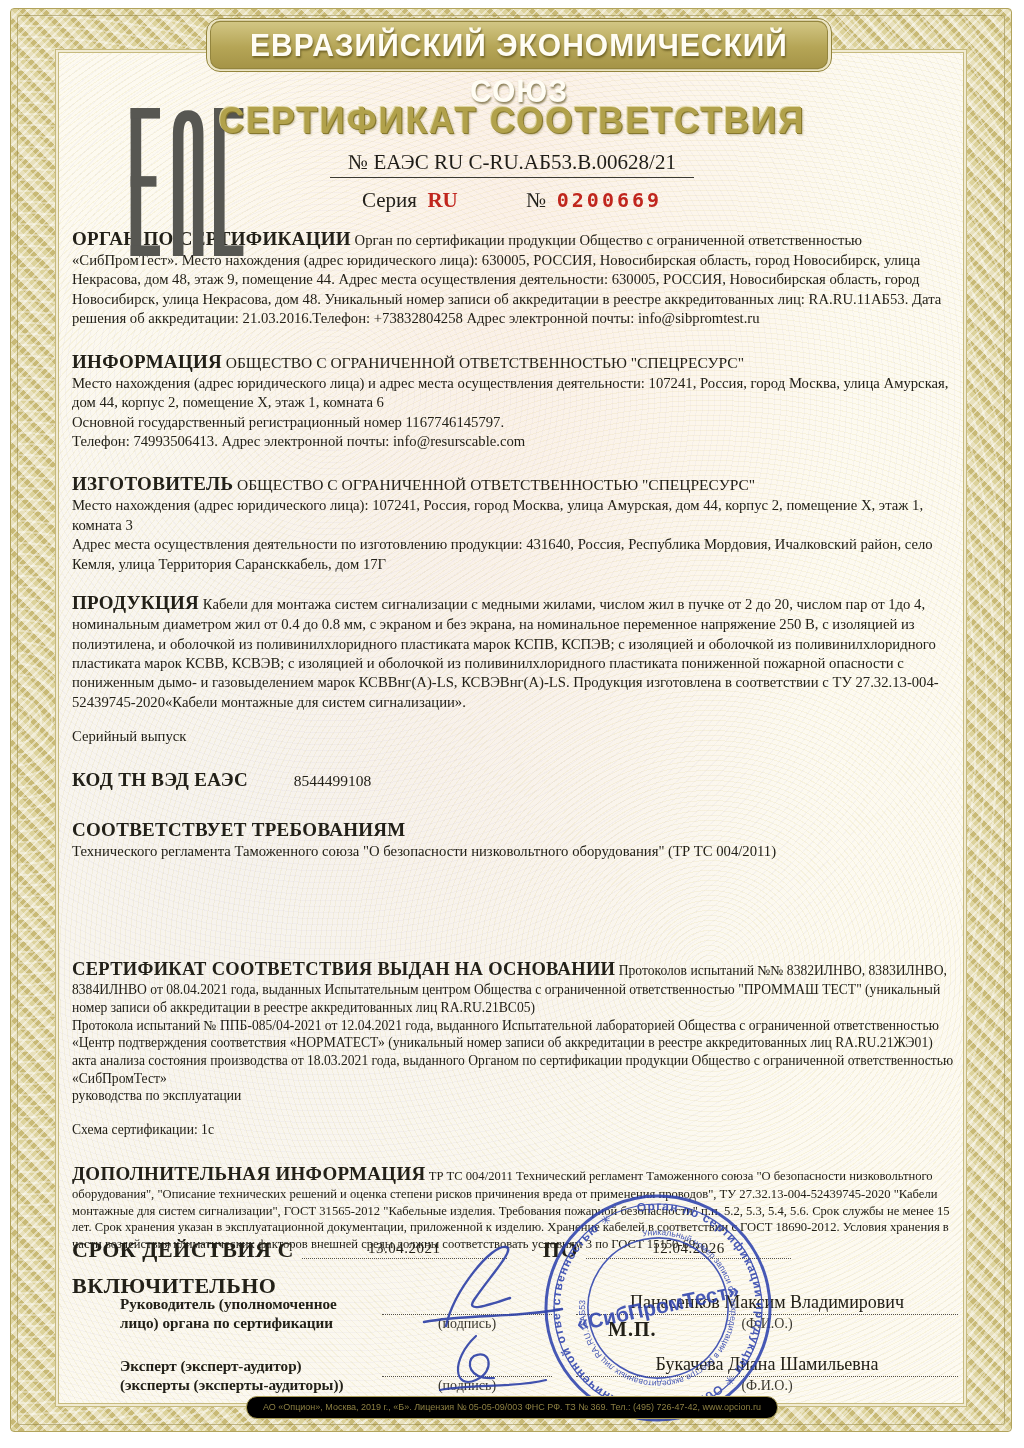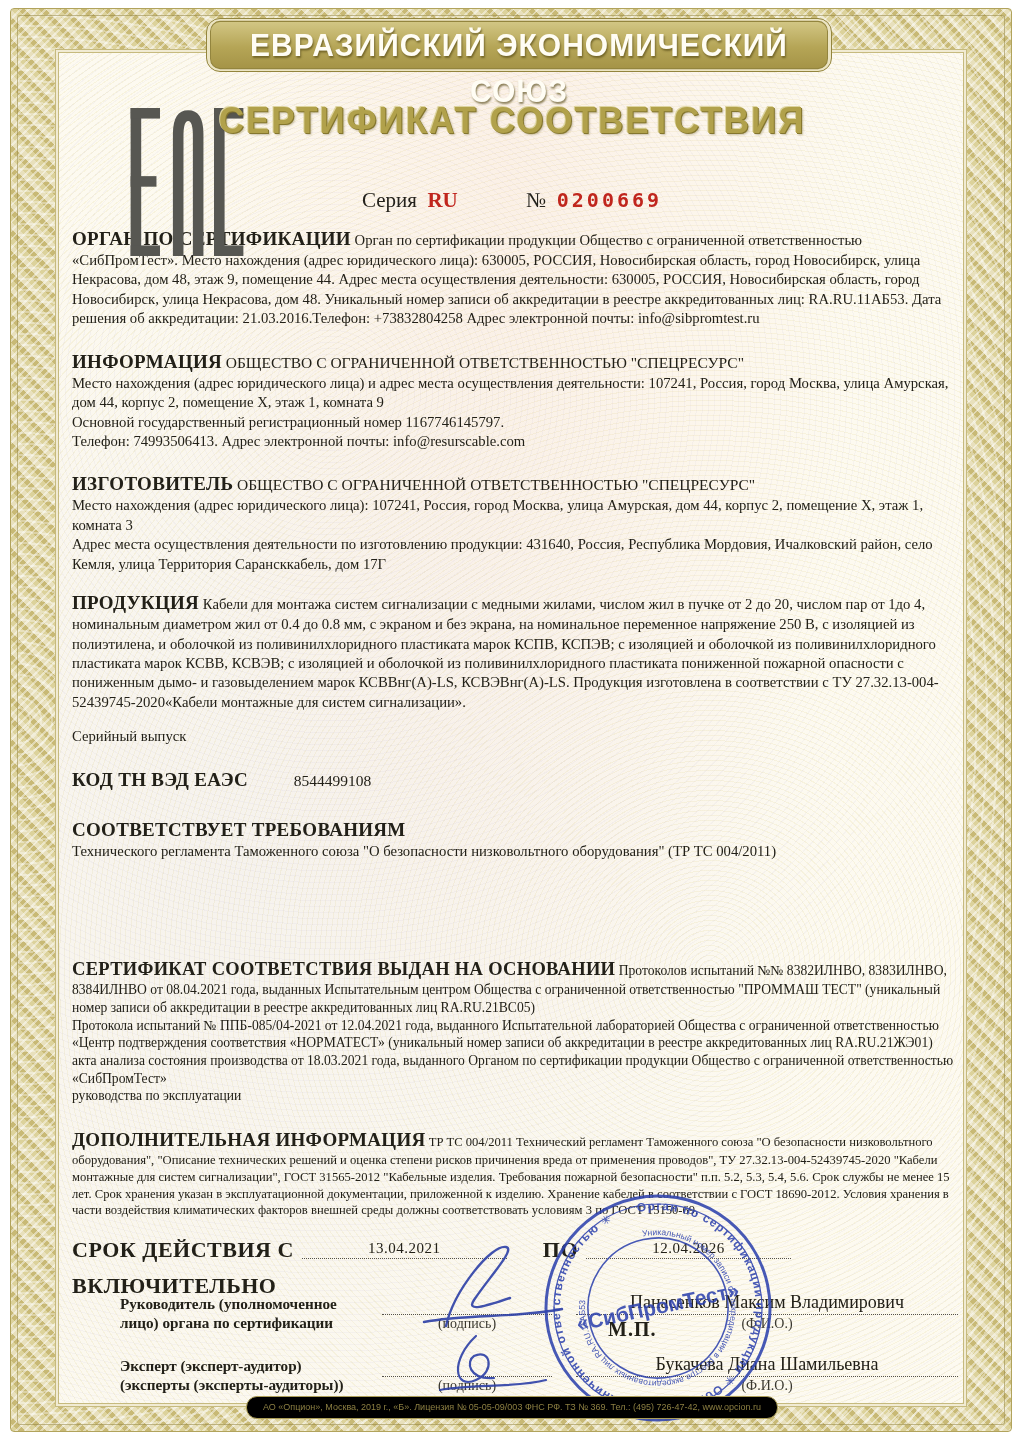--- a/index.html
+++ b/index.html
@@ -114,40 +114,43 @@
         <rect x="2" y="117" width="25" height="9"></rect>
         <path d="M38 126 L38 22 Q38 2 51 2 Q64 2 64 22 L64 126 L55 126 L55 24 Q55 11 51 11 Q47 11 47 24 L47 126 Z"></path>
         <rect x="73" y="0" width="9" height="126"></rect>
         <rect x="73" y="0" width="25" height="9"></rect>
         <rect x="73" y="117" width="25" height="9"></rect>
       </g>
     </svg>
   </div>
 
   <div class="doc-title">СЕРТИФИКАТ СООТВЕТСТВИЯ</div>
+  <div class="cert-no">
+    <span class="u">№ ЕАЭС RU С-RU.АБ53.В.00628/21</span>
+  </div>
   <div class="series">
     <span>Серия</span>&nbsp;
     <span class="red">RU</span>
     <span class="gap"></span>
     <span>№</span>&nbsp;
     <span class="num">0200669</span>
   </div>
 
   <div class="textflow">
 
     <p class="sec">
       <b class="sec-title">ОРГАН ПО СЕРТИФИКАЦИИ</b>
       <span>Орган по сертификации продукции Общество с ограниченной ответственностью «СибПромТест». Место нахождения (адрес юридического лица): 630005, РОССИЯ, Новосибирская область, город Новосибирск, улица Некрасова, дом 48, этаж 9, помещение 44. Адрес места осуществления деятельности: 630005, РОССИЯ, Новосибирская область, город Новосибирск, улица Некрасова, дом 48. Уникальный номер записи об аккредитации в реестре аккредитованных лиц: RA.RU.11АБ53. Дата решения об аккредитации: 21.03.2016.Телефон: +73832804258 Адрес электронной почты: info@sibpromtest.ru</span>
     </p>
 
     <p class="sec mt20">
       <b class="sec-title">ИНФОРМАЦИЯ</b>
       <span class="lead">ОБЩЕСТВО С ОГРАНИЧЕННОЙ ОТВЕТСТВЕННОСТЬЮ "СПЕЦРЕСУРС"</span>
     </p>
-    <p class="line">Место нахождения (адрес юридического лица) и адрес места осуществления деятельности: 107241, Россия, город Москва, улица Амурская, дом 44, корпус 2, помещение Х, этаж 1, комната 9</p>
+    <p class="line">Место нахождения (адрес юридического лица) и адрес места осуществления деятельности: 107241, Россия, город Москва, улица Амурская, дом 44, корпус 2, помещение Х, этаж 1, комната 6</p>
     <p class="line">Основной государственный регистрационный номер 1167746145797.</p>
     <p class="line">Телефон: 74993506413. Адрес электронной почты: info@resurscable.com</p>
 
     <p class="sec mt20">
       <b class="sec-title">ИЗГОТОВИТЕЛЬ</b>
       <span class="lead">ОБЩЕСТВО С ОГРАНИЧЕННОЙ ОТВЕТСТВЕННОСТЬЮ "СПЕЦРЕСУРС"</span>
     </p>
     <p class="line">Место нахождения (адрес юридического лица): 107241, Россия, город Москва, улица Амурская, дом 44, корпус 2, помещение Х, этаж 1, комната 3</p>
     <p class="line">Адрес места осуществления деятельности по изготовлению продукции: 431640, Россия, Республика Мордовия, Ичалковский район, село Кемля, улица Территория Сарансккабель, дом 17Г</p>
 
@@ -168,20 +171,21 @@
     <p class="line">Технического регламента Таможенного союза "О безопасности низковольтного оборудования" (ТР ТС 004/2011)</p>
 
     <div class="basis">
       <p class="sec">
         <b class="sec-title">СЕРТИФИКАТ СООТВЕТСТВИЯ ВЫДАН НА ОСНОВАНИИ</b>
         <span>Протоколов испытаний №№ 8382ИЛНВО, 8383ИЛНВО, 8384ИЛНВО от 08.04.2021 года, выданных Испытательным центром Общества с ограниченной ответственностью "ПРОММАШ ТЕСТ" (уникальный номер записи об аккредитации в реестре аккредитованных лиц RA.RU.21ВС05)</span>
       </p>
       <p class="line">Протокола испытаний № ППБ-085/04-2021 от 12.04.2021 года, выданного Испытательной лабораторией Общества с ограниченной ответственностью «Центр подтверждения соответствия «НОРМАТЕСТ» (уникальный номер записи об аккредитации в реестре аккредитованных лиц RA.RU.21ЖЭ01)</p>
       <p class="line">акта анализа состояния производства от 18.03.2021 года, выданного Органом по сертификации продукции Общество с ограниченной ответственностью «СибПромТест»</p>
       <p class="line">руководства по эксплуатации</p>
+      <p class="scheme">Схема сертификации: 1с</p>
     </div>
 
     <p class="sec addinfo">
       <b class="sec-title">ДОПОЛНИТЕЛЬНАЯ ИНФОРМАЦИЯ</b>
       <span>ТР ТС 004/2011 Технический регламент Таможенного союза "О безопасности низковольтного оборудования", "Описание технических решений и оценка степени рисков причинения вреда от применения проводов", ТУ 27.32.13-004-52439745-2020 "Кабели монтажные для систем сигнализации", ГОСТ 31565-2012 "Кабельные изделия. Требования пожарной безопасности" п.п. 5.2, 5.3, 5.4, 5.6. Срок службы не менее 15 лет. Срок хранения указан в эксплуатационной документации, приложенной к изделию. Хранение кабелей в соответствии с ГОСТ 18690-2012. Условия хранения в части воздействия климатических факторов внешней среды должны соответствовать условиям 3 по ГОСТ 15150-69.</span>
     </p>
   </div>
 
   <div class="validity">
     <div class="row">

